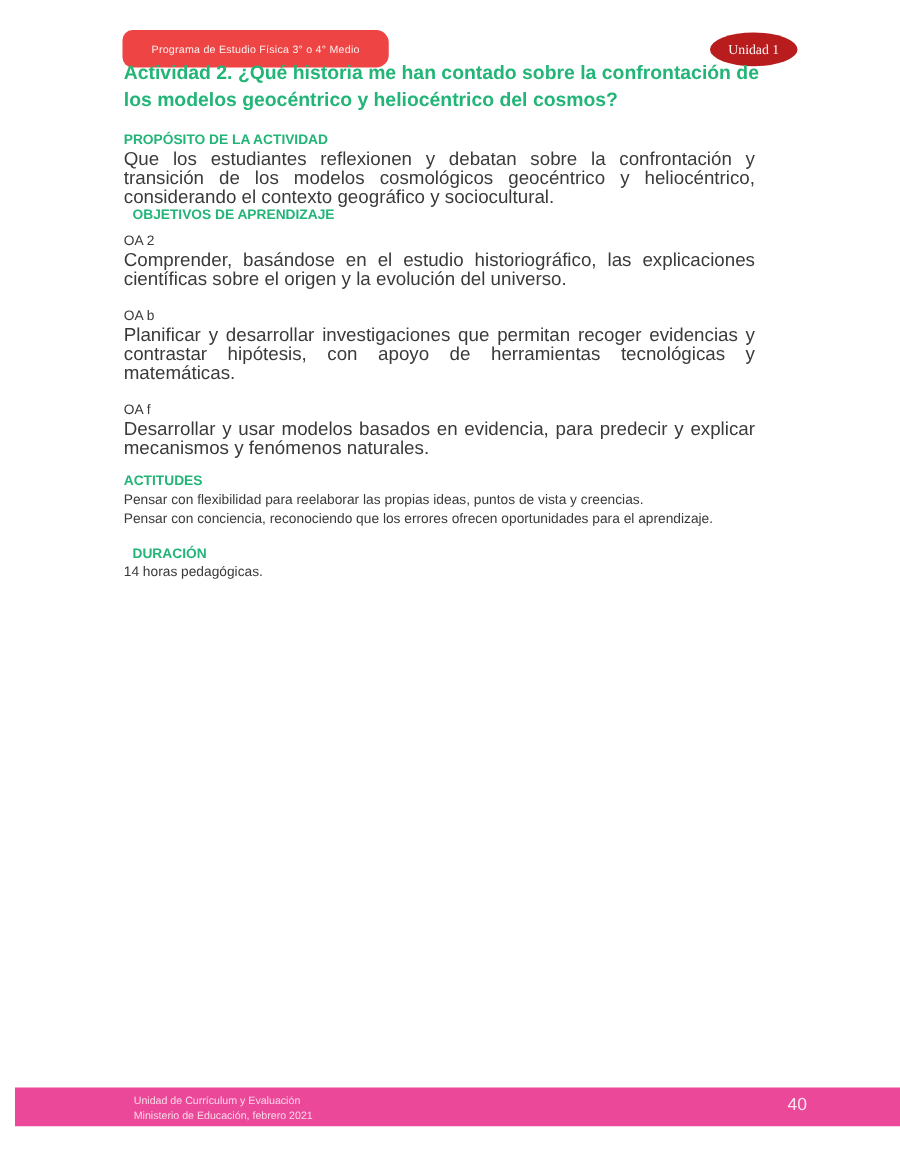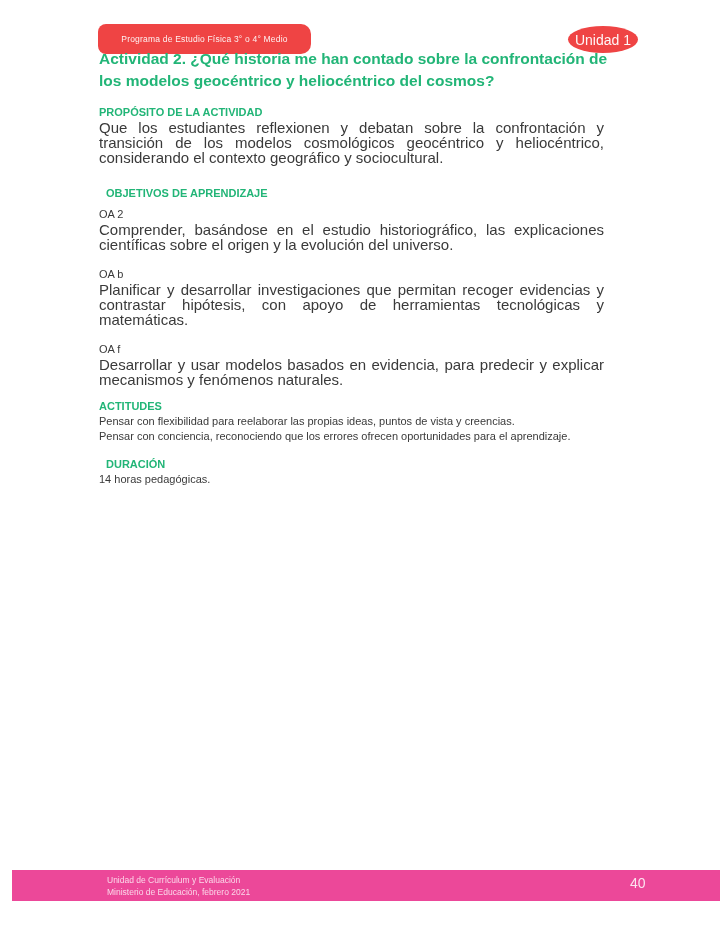--- a/index.html
+++ b/index.html
@@ -33,27 +33,28 @@
     color: rgba(255,255,255,0.92);
     letter-spacing: 0.2px;
     margin-left: 28px;
   }
   .unit-badge {
     position: absolute;
     left: 568px;
     top: 26px;
     width: 70px;
     height: 27px;
-    background: #ef4444;
+    background: #b91c1c;
     border-radius: 50%;
     display: flex;
     align-items: center;
     justify-content: center;
-    font-size: 14px;
+    font-size: 11px;
     color: rgba(255,255,255,0.95);
+    font-family: Liberation Serif, serif;
   }
 
   
   .content {
     position: absolute;
     left: 99px;
     top: 0;
     width: 505px;
     padding-top: 48px;
   }
@@ -75,21 +76,21 @@
   .section-heading.indented {
     padding-left: 7px;
   }
   .body-par {
     font-size: 15px;
     line-height: 15px;
     text-align: justify;
     margin: 0;
   }
   .mt-title-gap   { margin-top: 14px; }
-  .mt-section-gap { margin-top: 21px; }
+  .mt-section-gap { }
   .mt-items-gap   { margin-top: 6px;  }
   .oa-block { margin-bottom: 15px; }
   .oa-block:last-child { margin-bottom: 0; }
   .oa-code {
     font-size: 11px;
     line-height: 15px;
     white-space: nowrap;
   }
   .plain-line {
     font-size: 11px;

